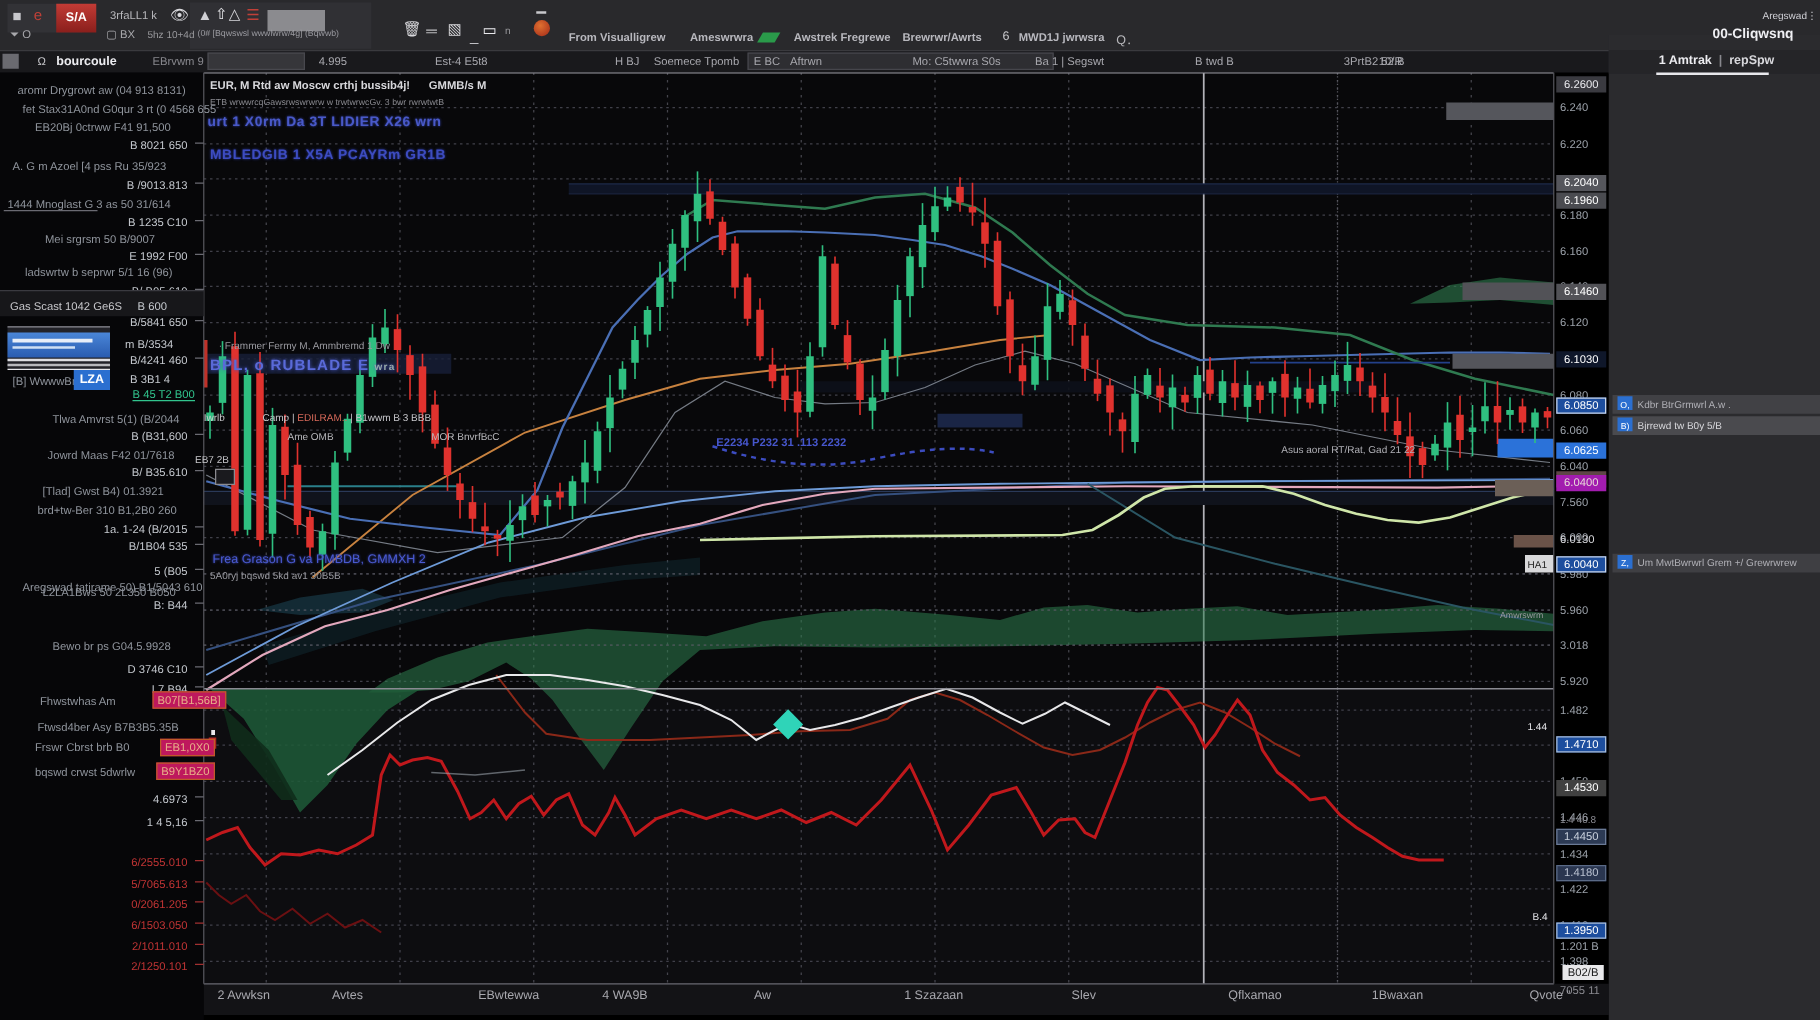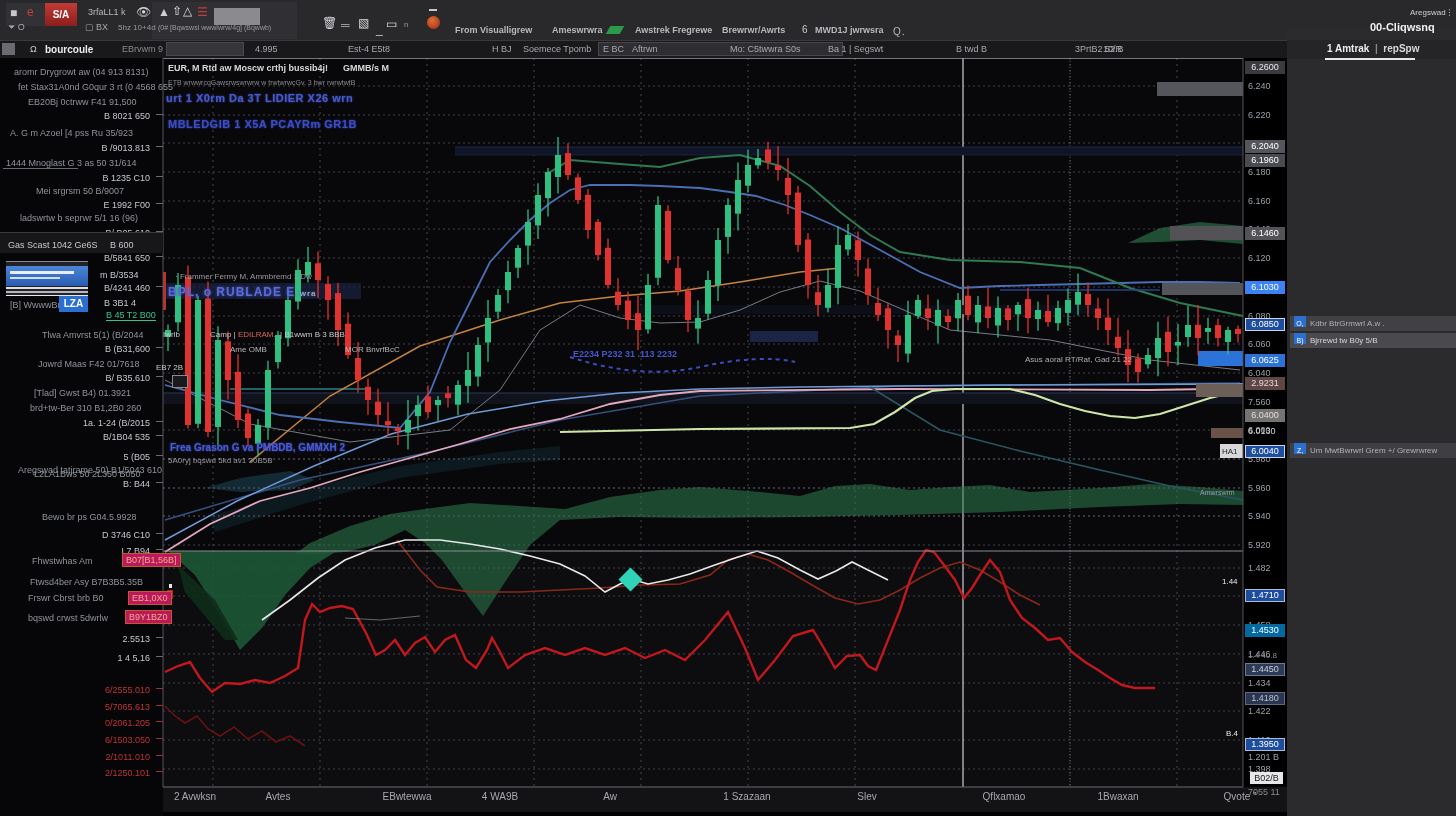--- a/index.html
+++ b/index.html
@@ -388,21 +388,21 @@
 <div class="dash" style="top:533px"></div>
 <div class="lv" style="right:1306px;top:546px">L7 B94</div>
 <div class="dash" style="top:549px"></div>
 <div class="ln" style="left:32px;top:556px">Fhwstwhas Am</div>
 <div class="obox" style="left:122px;top:553px">B07[B1,56B]</div>
 <div class="ln" style="left:30px;top:577px">Ftwsd4ber Asy B7B3B5.35B</div>
 <div class="ln" style="left:28px;top:593px">Frswr Cbrst brb B0</div>
 <div class="obox" style="left:128px;top:591px">EB1,0X0</div>
 <div class="ln" style="left:28px;top:613px">bqswd crwst 5dwrlw</div>
 <div class="obox" style="left:125px;top:610px">B9Y1BZ0</div>
-<div class="lv" style="right:1306px;top:634px">2.5513</div>
+<div class="lv" style="right:1306px;top:634px">4.6973</div>
 <div class="dash" style="top:637px"></div>
 <div class="lv" style="right:1306px;top:653px">1 4 5,16</div>
 <div class="dash" style="top:656px"></div>
 <div class="lv" style="position:absolute;right:1306px;top:685px;color:#c03434">6/2555.010</div>
 <div class="dash" style="top:688px;background:#a03030"></div>
 <div class="lv" style="position:absolute;right:1306px;top:702px;color:#c03434">5/7065.613</div>
 <div class="dash" style="top:705px;background:#a03030"></div>
 <div class="lv" style="position:absolute;right:1306px;top:718px;color:#c03434">0/2061.205</div>
 <div class="dash" style="top:721px;background:#a03030"></div>
 <div class="lv" style="position:absolute;right:1306px;top:735px;color:#c03434">6/1503.050</div>
@@ -419,43 +419,43 @@
 <div class="ax" style="top:224px">6.140</div>
 <div class="ax" style="top:253px">6.120</div>
 <div class="ax" style="top:282px">6.100</div>
 <div class="ax" style="top:311px">6.080</div>
 <div class="ax" style="top:339px">6.060</div>
 <div class="ax" style="top:368px">6.040</div>
 <div class="ax" style="top:397px">7.560</div>
 <div class="ax" style="top:425px">6.000</div>
 <div class="ax" style="top:454px">5.980</div>
 <div class="ax" style="top:483px">5.960</div>
-<div class="ax" style="top:511px">5.940</div>
+<div class="ax" style="top:511px">3.018</div>
 <div class="ax" style="top:540px">5.920</div>
 <div class="ax" style="top:563px">1.482</div>
 <div class="ax" style="top:592px">1.470</div>
 <div class="ax" style="top:620px">1.458</div>
 <div class="ax" style="top:649px">1.446</div>
 <div class="ax" style="top:678px">1.434</div>
 <div class="ax" style="top:706px">1.422</div>
 <div class="ax" style="top:735px">1.410</div>
 <div class="ax" style="top:764px">1.398</div>
 <div class="axb" style="top:61px;background:#3a3a40;color:#e8e8ec">6.2600</div>
 <div class="axb" style="top:140px;background:#55565c;color:#fff">6.2040</div>
 <div class="axb" style="top:154px;background:#4a4b50;color:#fff">6.1960</div>
 <div class="axb" style="top:227px;background:#525257;color:#fff">6.1460</div>
-<div class="axb" style="top:281px;background:#3b82f6;color:#fff">6.1030</div>
+<div class="axb" style="top:281px;background:#0f172a;color:#fff">6.1030</div>
 <div class="axb" style="top:318px;background:#1d4e9e;color:#fff;border:1px solid #c8d4e8;line-height:11px">6.0850</div>
 <div class="axb" style="top:354px;background:#2b72d9;color:#fff">6.0625</div>
 <div class="axb" style="top:377px;background:#5e4646;color:#e8d8d8">2.9231</div>
-<div class="axb" style="top:409px;background:#737373;color:#e8d8d8">6.0400</div>
+<div class="axb" style="top:380px;background:#a21caf;color:#e8d8d8">6.0400</div>
 <div class="ax" style="top:426px;color:#d8d8dc">6.0130</div>
 <div class="axb" style="top:445px;background:#1d4e9e;color:#fff;border:1px solid #c8d4e8;line-height:11px">6.0040</div>
 <div class="axb" style="top:589px;background:#1d4e9e;color:#fff;border:1px solid #a8bcd8;line-height:11px">1.4710</div>
-<div class="axb" style="top:624px;background:#0369a1;color:#fff">1.4530</div>
+<div class="axb" style="top:624px;background:#404040;color:#fff">1.4530</div>
 <div style="position:absolute;left:1222px;top:577px;color:#e8e8ec;font-size:8px">1.44</div>
 <div style="position:absolute;left:1226px;top:729px;color:#e8e8ec;font-size:8px">B.4</div>
 <div class="ax" style="top:651px;color:#8a8a92;font-size:8px">1.4 40.8</div>
 <div class="axb" style="top:663px;background:#2c3a54;color:#c8d0dc;border:1px solid #6a7a96;line-height:11px">1.4450</div>
 <div class="axb" style="top:692px;background:#2a3650;color:#b8c0d0;border:1px solid #5a6a86;line-height:11px">1.4180</div>
 <div class="axb" style="top:738px;background:#1d4e9e;color:#fff;border:1px solid #a8bcd8;line-height:11px">1.3950</div>
 <div class="ax" style="top:752px;color:#9aa0a8">1.201 B</div>
 <div style="position:absolute;left:1250px;top:772px;width:33px;height:12px;background:#e8e8ea;color:#1a1a1a;font-size:9px;text-align:center;line-height:12px">B02/B</div>
 <div class="ax" style="top:787px;color:#8a8a90">7055 11</div>
 <div class="tx" style="left:155px">2 Avwksn</div>
@@ -474,21 +474,21 @@
 <div class="an" style="left:166px;top:92px;color:#4959c8;font-size:11px;font-weight:bold;letter-spacing:0.5px;text-shadow:0 0 2px #3a4ab8">urt 1 X0rm Da 3T LIDIER X26 wrn</div>
 <div class="an" style="left:168px;top:118px;color:#3d4cc0;font-size:11px;font-weight:bold;letter-spacing:0.5px;text-shadow:0 0 2px #3040b0">MBLEDGIB 1 X5A PCAYRm GR1B</div>
 <div class="an" style="left:175px;top:272px;color:#9a9aa0;font-size:8px">· Frammer Fermy M, Ammbremd 1 Dw</div>
 <div class="an" style="left:168px;top:285px;color:#5a6ad8;font-size:12px;font-weight:bold;letter-spacing:1px;text-shadow:0 0 3px #4858c8">BPL, o RUBLADE E <span style="font-size:8px;color:#9aa">wra</span></div>
 <div class="an" style="left:163px;top:330px;color:#cccccf;font-size:8px">Iwrlb</div>
 <div class="an" style="left:210px;top:330px;color:#c8c8cc;font-size:8px">Camp | <span style="color:#d86a5a">EDILRAM..</span> | <span style="color:#c8c8cc">B1wwm B 3 BBB</span></div>
 <div class="an" style="left:230px;top:345px;color:#b8b8bc;font-size:8px">Ame OMB</div>
 <div class="an" style="left:345px;top:345px;color:#b8b8bc;font-size:8px">MOR BnvrfBcC</div>
 <div class="an" style="left:156px;top:363px;color:#c8c8cc;font-size:8px">EB7 2B</div>
 <div class="an" style="left:172px;top:375px;width:16px;height:13px;border:1px solid #8a8a90;background:#1a1a1e"></div>
-<div class="an" style="left:170px;top:442px;color:#4a5ad0;font-size:10px;font-weight:bold;text-shadow:0 0 2px #3a4ac0">Frea Grason G va PMBDB, GMMXH 2</div>
+<div class="an" style="left:170px;top:442px;color:#4a5ad0;font-size:10px;font-weight:normal;text-shadow:0 0 2px #3a4ac0">Frea Grason G va PMBDB, GMMXH 2</div>
 <div class="an" style="left:168px;top:456px;color:#98989e;font-size:8px">5A0ryj bqswd 5kd av1 30B5B</div>
 <div class="an" style="left:1025px;top:355px;color:#b0b0b6;font-size:8px">Asus aoral RT/Rat, Gad 21 22</div>
 <div class="an" style="left:573px;top:349px;color:#4656cc;font-size:9px;font-weight:bold">E2234 P232 31 .113 2232</div>
 <div class="an" style="left:1200px;top:489px;color:#9a9aa0;font-size:7px">Amwrswrm</div>
 
 <div style="position:absolute;left:0;top:0;width:1456px;height:40px;background:#29292c"></div>
 <div style="position:absolute;left:6px;top:3px;width:60px;height:23px;background:#323236"></div>
 <div class="ic" style="left:10px;top:6px;color:#c8c8cc">■</div>
 <div class="ic" style="left:27px;top:5px;color:#c04038">e</div>
 <div style="position:absolute;left:45px;top:3px;width:32px;height:23px;background:linear-gradient(180deg,#c23b35,#8a1f1c);color:#fff;font-size:10px;font-weight:bold;text-align:center;line-height:23px">S/A</div>

